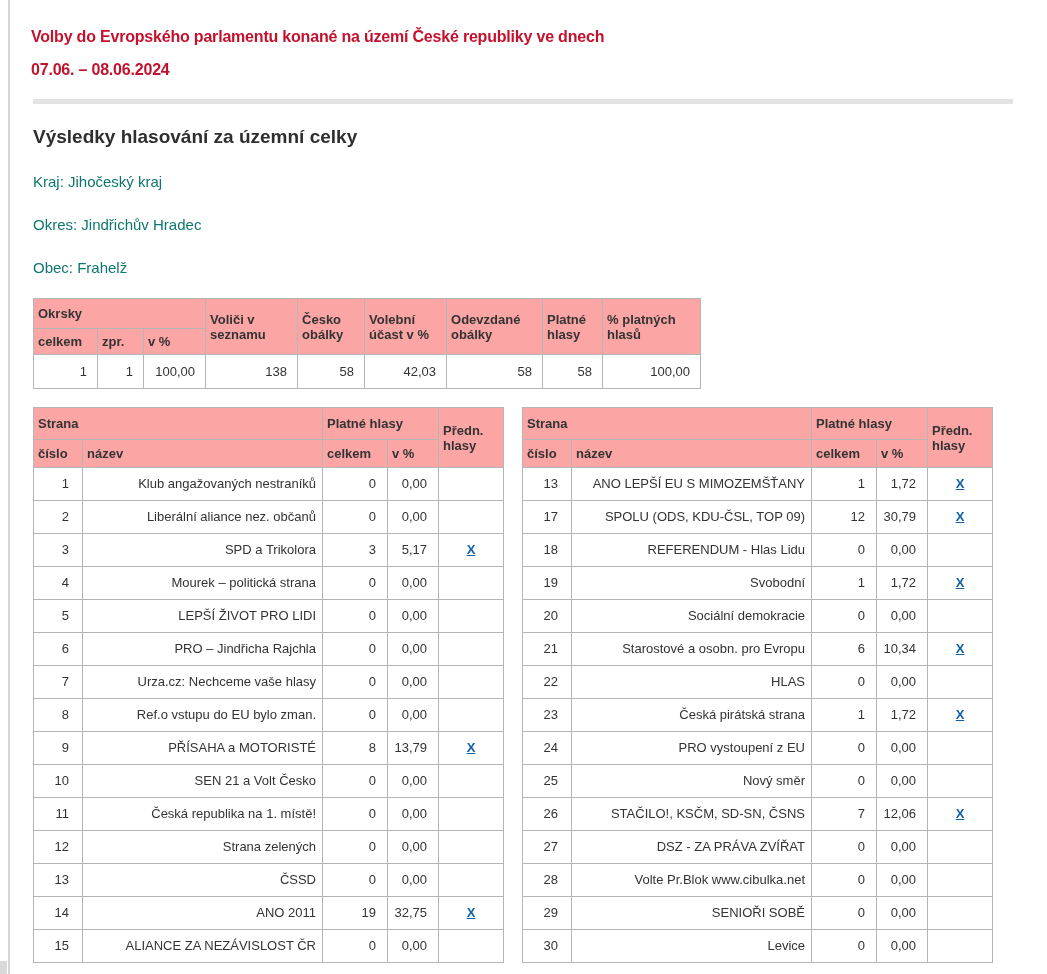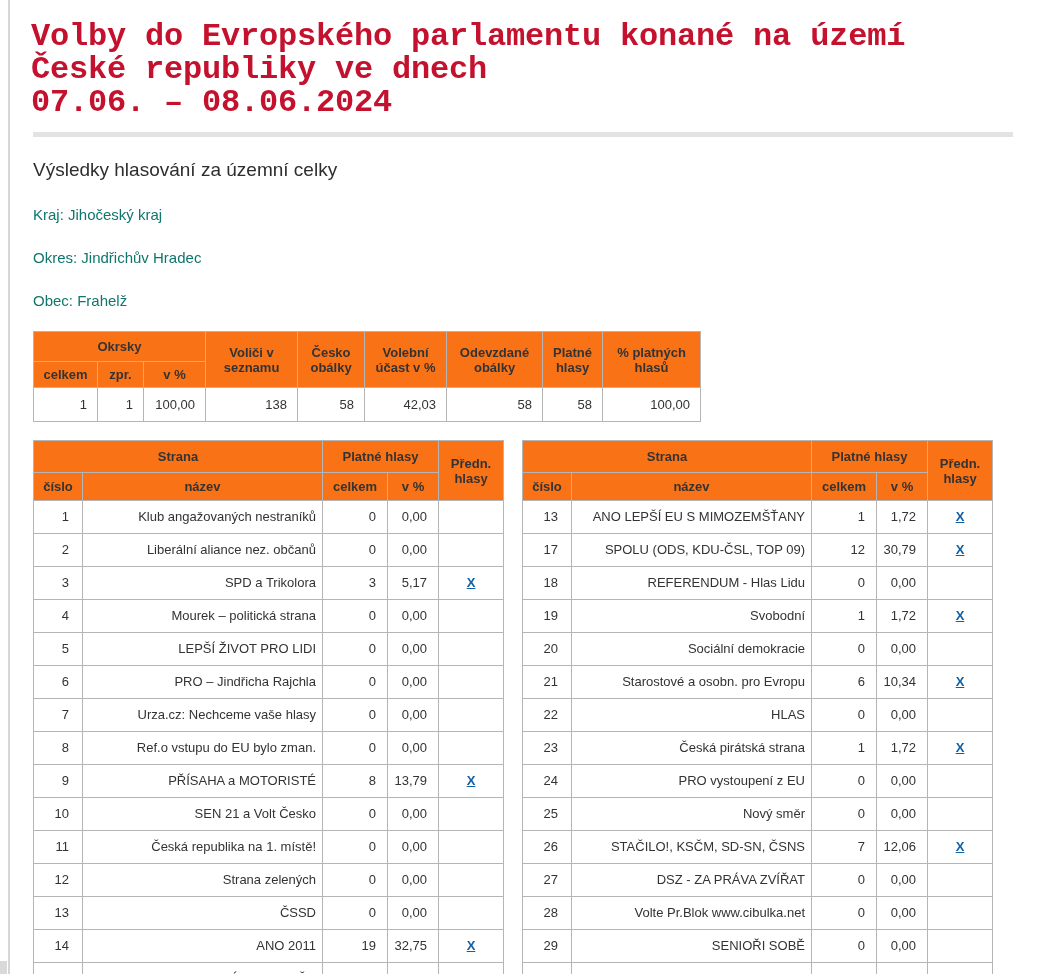--- a/index.html
+++ b/index.html
@@ -12,34 +12,34 @@
     position:absolute;left:8px;top:0;width:2px;height:974px;
     background:#d6d6d6;
   }
   .corner-block{
     position:absolute;left:0;bottom:0;width:7px;height:13px;
     background:#d9d9d9;
   }
   .content{position:absolute;left:33px;top:0;width:980px;}
   h1.page-title{
     margin:20px 0 2px -2px;
-    font-size:32px;line-height:33px;font-weight:bold;
-    color:#c4112e;letter-spacing:-0.2px;font-family:Liberation Mono, monospace;
+    font-size:16px;line-height:33px;font-weight:bold;
+    color:#c4112e;letter-spacing:-0.2px;
   }
   .divider{
     margin-top:13px;height:5px;width:980px;background:#e3e3e3;
   }
   h2.section-title{
-    margin:21px 0 0 0;font-size:19px;line-height:23px;font-weight:normal;color:#2e2e2e;
+    margin:21px 0 0 0;font-size:19px;line-height:23px;font-weight:bold;color:#2e2e2e;
   }
   p.loc-line{margin:25px 0 0 0;font-size:15px;line-height:18px;color:#0f766e;}
   table{border-collapse:collapse;table-layout:fixed;font-size:13px;color:#333;}
   th,td{border:1px solid #b5b5b5;overflow:hidden;}
   thead th{
-    background:#f97316;font-weight:bold;text-align:center;
+    background:#fca5a5;font-weight:bold;text-align:left;
     padding:7px 4px;font-size:13px;color:#333;
   }
   table.summary{margin-top:21px;width:667px;}
   table.summary thead tr.sub th{padding:5px 4px;}
   table.summary tbody td{
     text-align:right;padding:9px 10px;background:#fff;font-size:13px;
   }
   .tables-row{display:flex;gap:18px;margin-top:18px;}
   table.party{width:470px;}
   table.party thead th{padding:8px 4px;}

